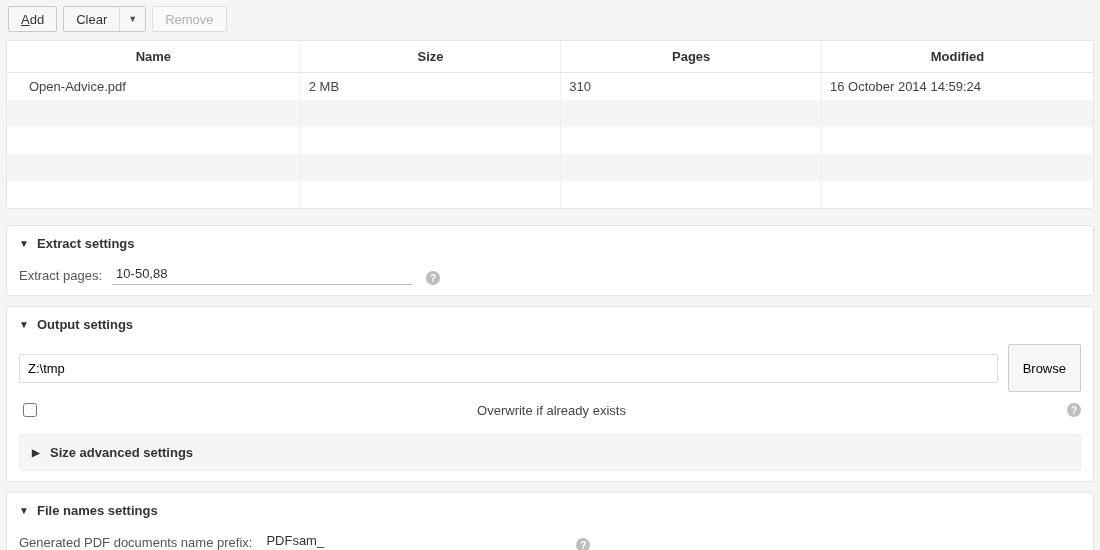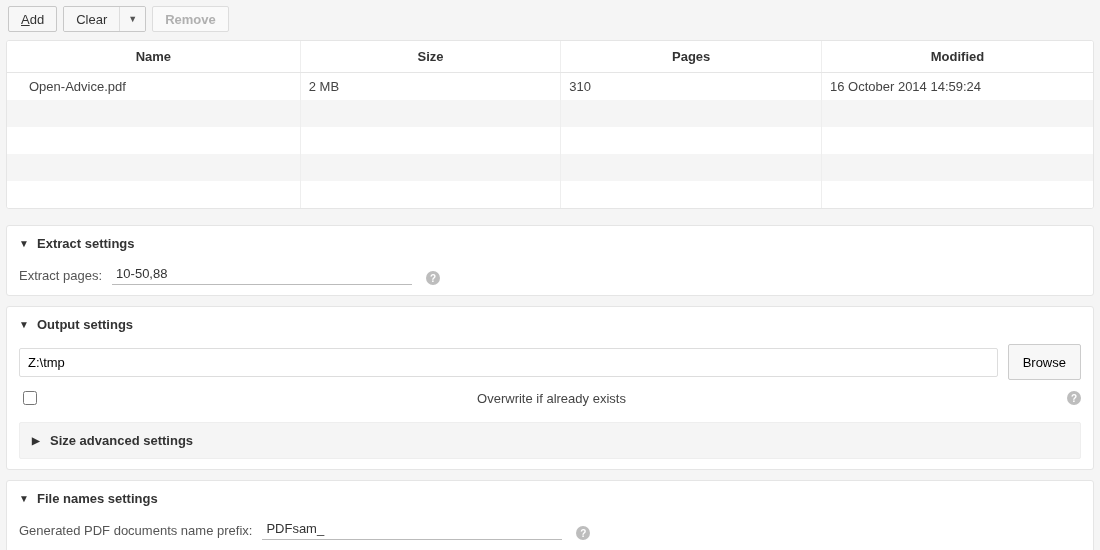--- a/index.html
+++ b/index.html
@@ -28,21 +28,20 @@
     border-radius: 2px;
     cursor: pointer;
     font-size: 13px;
     color: #333;
   }
   .btn.disabled {
     color: #b0b0b0;
     background: #fafafa;
     border-color: #ddd;
     cursor: default;
-    font-weight: bold;
   }
   .btn .underline { text-decoration: underline; }
   .btn-split {
     display: inline-flex;
     border: 1px solid #c8c8c8;
     border-radius: 2px;
     overflow: hidden;
     height: 26px;
   }
   .btn-split .main {
@@ -157,21 +156,21 @@
   .path-input {
     flex:1;
     border:1px solid #ddd;
     border-radius:2px;
     padding:6px 8px;
     font-size:13px;
     background:#fff;
     outline:none;
   }
   .browse-btn {
-    height:36px;
+    height:48px;
     padding:0 14px;
     border:1px solid #ccc;
     background:#f7f7f7;
     border-radius:2px;
     cursor:pointer;
     font-size:13px;
   }
   .checkbox-row {
     display:flex;
     align-items:center;

